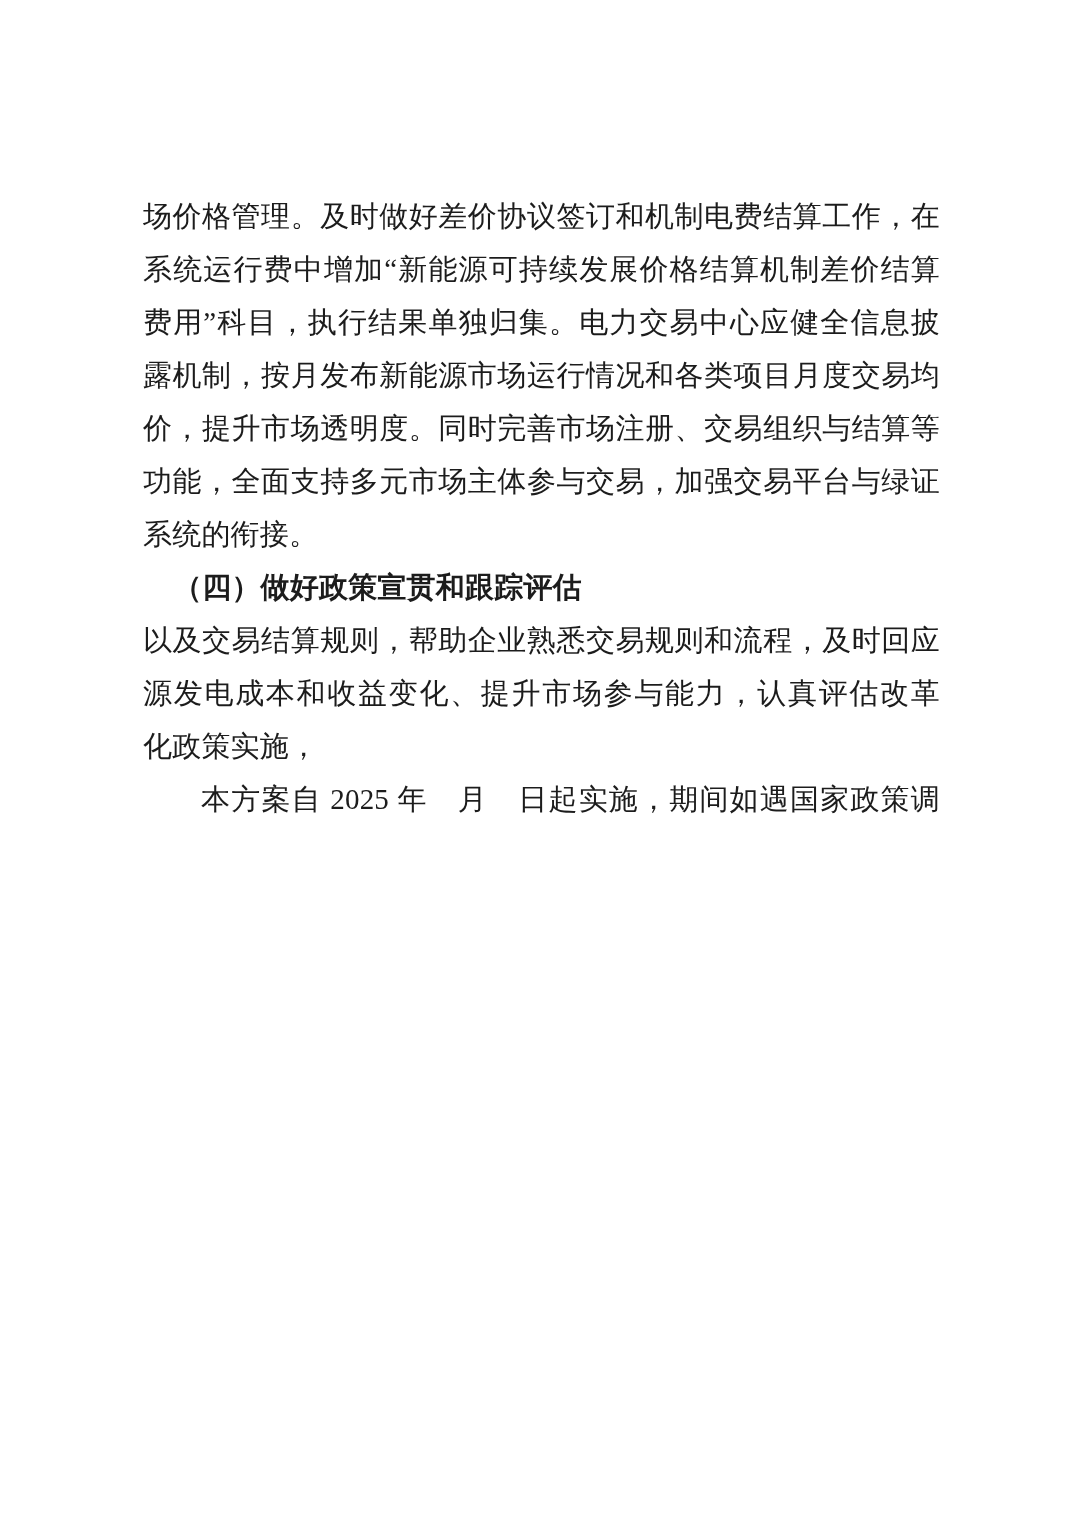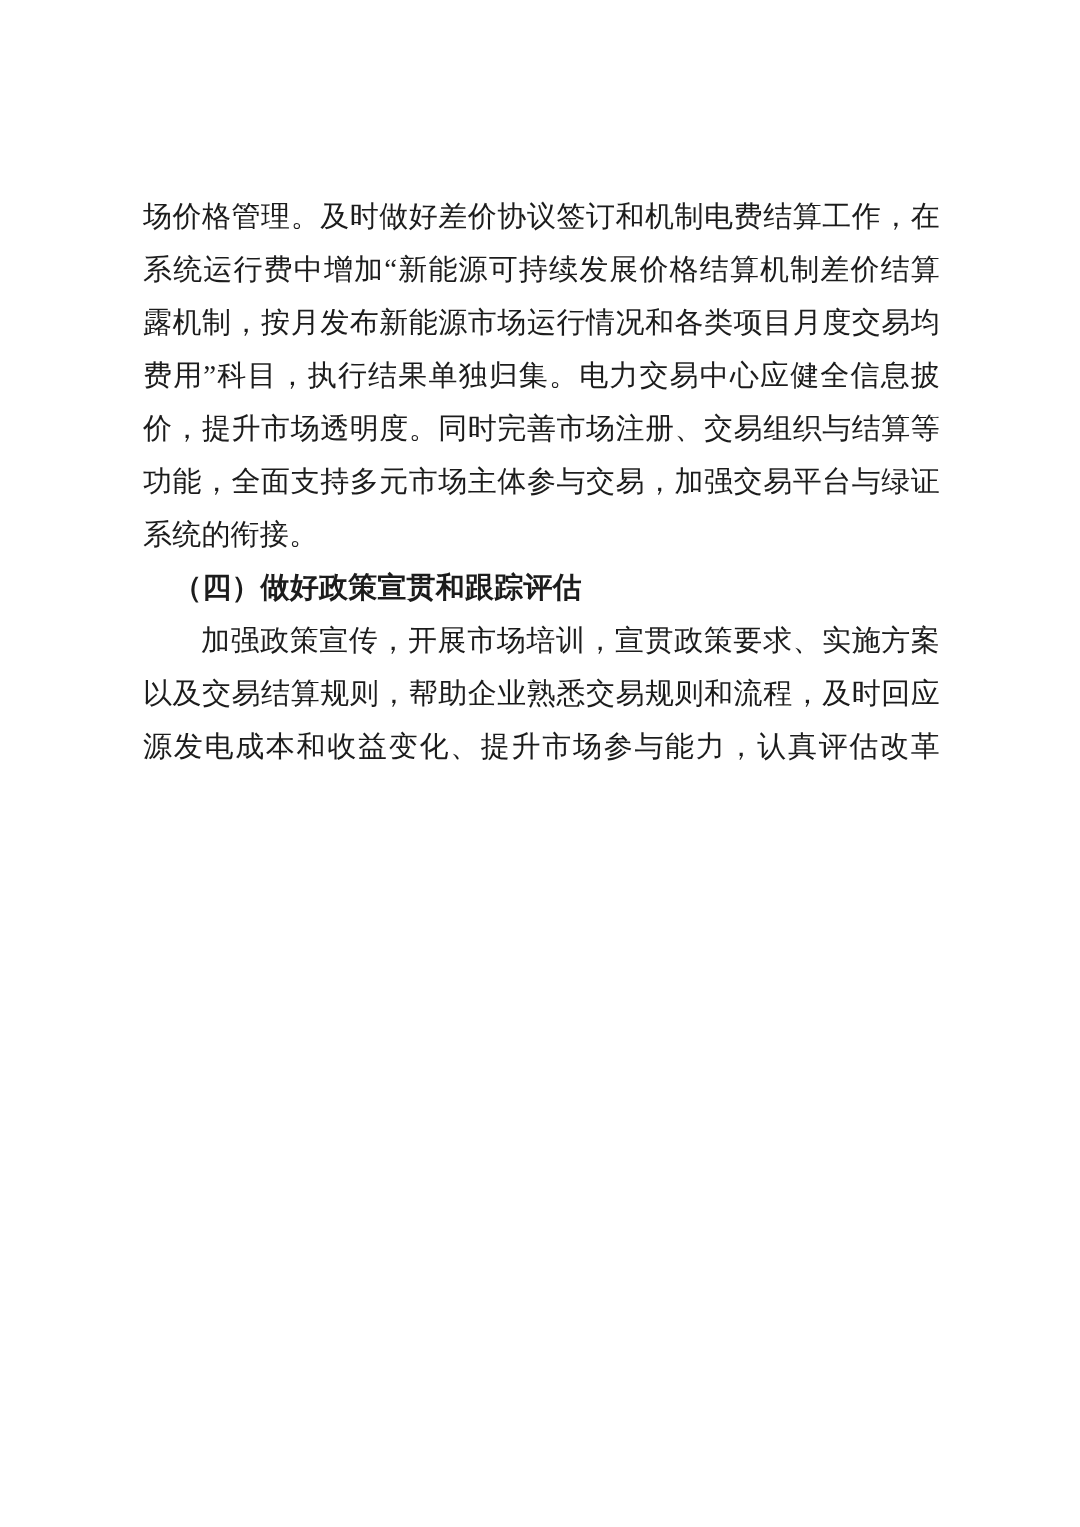--- a/index.html
+++ b/index.html
@@ -58,31 +58,32 @@
   }
 </style>
 </head>
 <body>
 
 <div class="page">
   <div class="content">
 
     <p class="line just">场价格管理。及时做好差价协议签订和机制电费结算工作，在</p>
     <p class="line just">系统运行费中增加“新能源可持续发展价格结算机制差价结算</p>
+    <p class="line just">费用”科目，执行结果单独归集。电力交易中心应健全信息披</p>
     <p class="line just">露机制，按月发布新能源市场运行情况和各类项目月度交易均</p>
-    <p class="line just">费用”科目，执行结果单独归集。电力交易中心应健全信息披</p>
     <p class="line just">价，提升市场透明度。同时完善市场注册、交易组织与结算等</p>
     <p class="line just">功能，全面支持多元市场主体参与交易，加强交易平台与绿证</p>
     <p class="line">系统的衔接。</p>
 
     <p class="line heading">（四）做好政策宣贯和跟踪评估</p>
 
-    <p class="line just indent">加强政策宣传，开展市场培训，宣贯政策要求、实施方案</p>
     <p class="line just">以及交易结算规则，帮助企业熟悉交易规则和流程，及时回应</p>
     <p class="line just">源发电成本和收益变化、提升市场参与能力，认真评估改革</p>
+    <p class="line">化政策实施，</p>
 
+    <p class="line just indent">本方案自 2025 年　月　日起实施，期间如遇国家政策调</p>
 
   </div>
 
   <div class="footer">
     <span class="page-number">10</span>
   </div>
 </div>
 
 </body></html>

